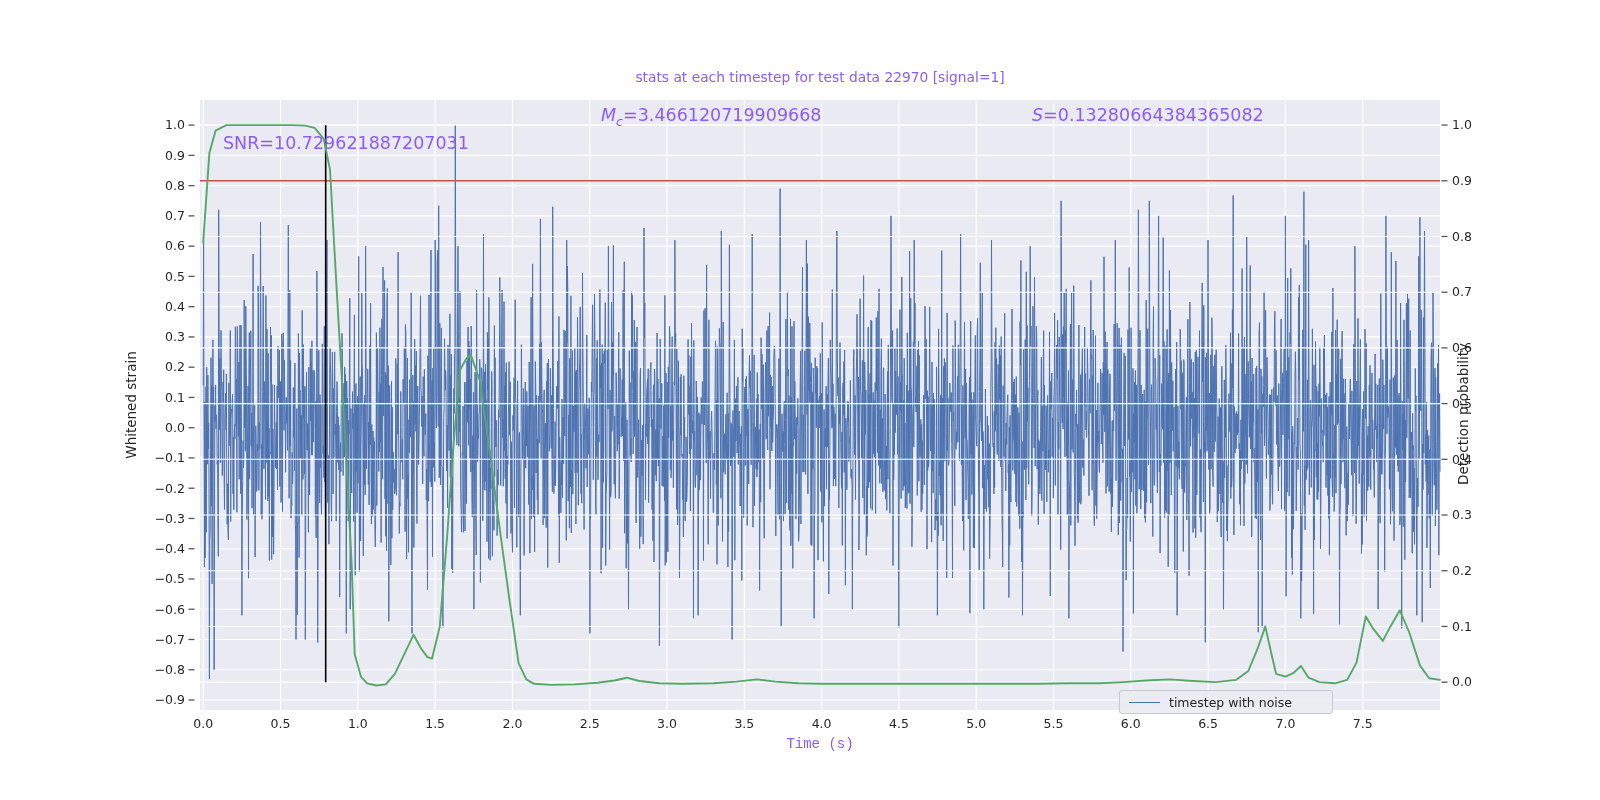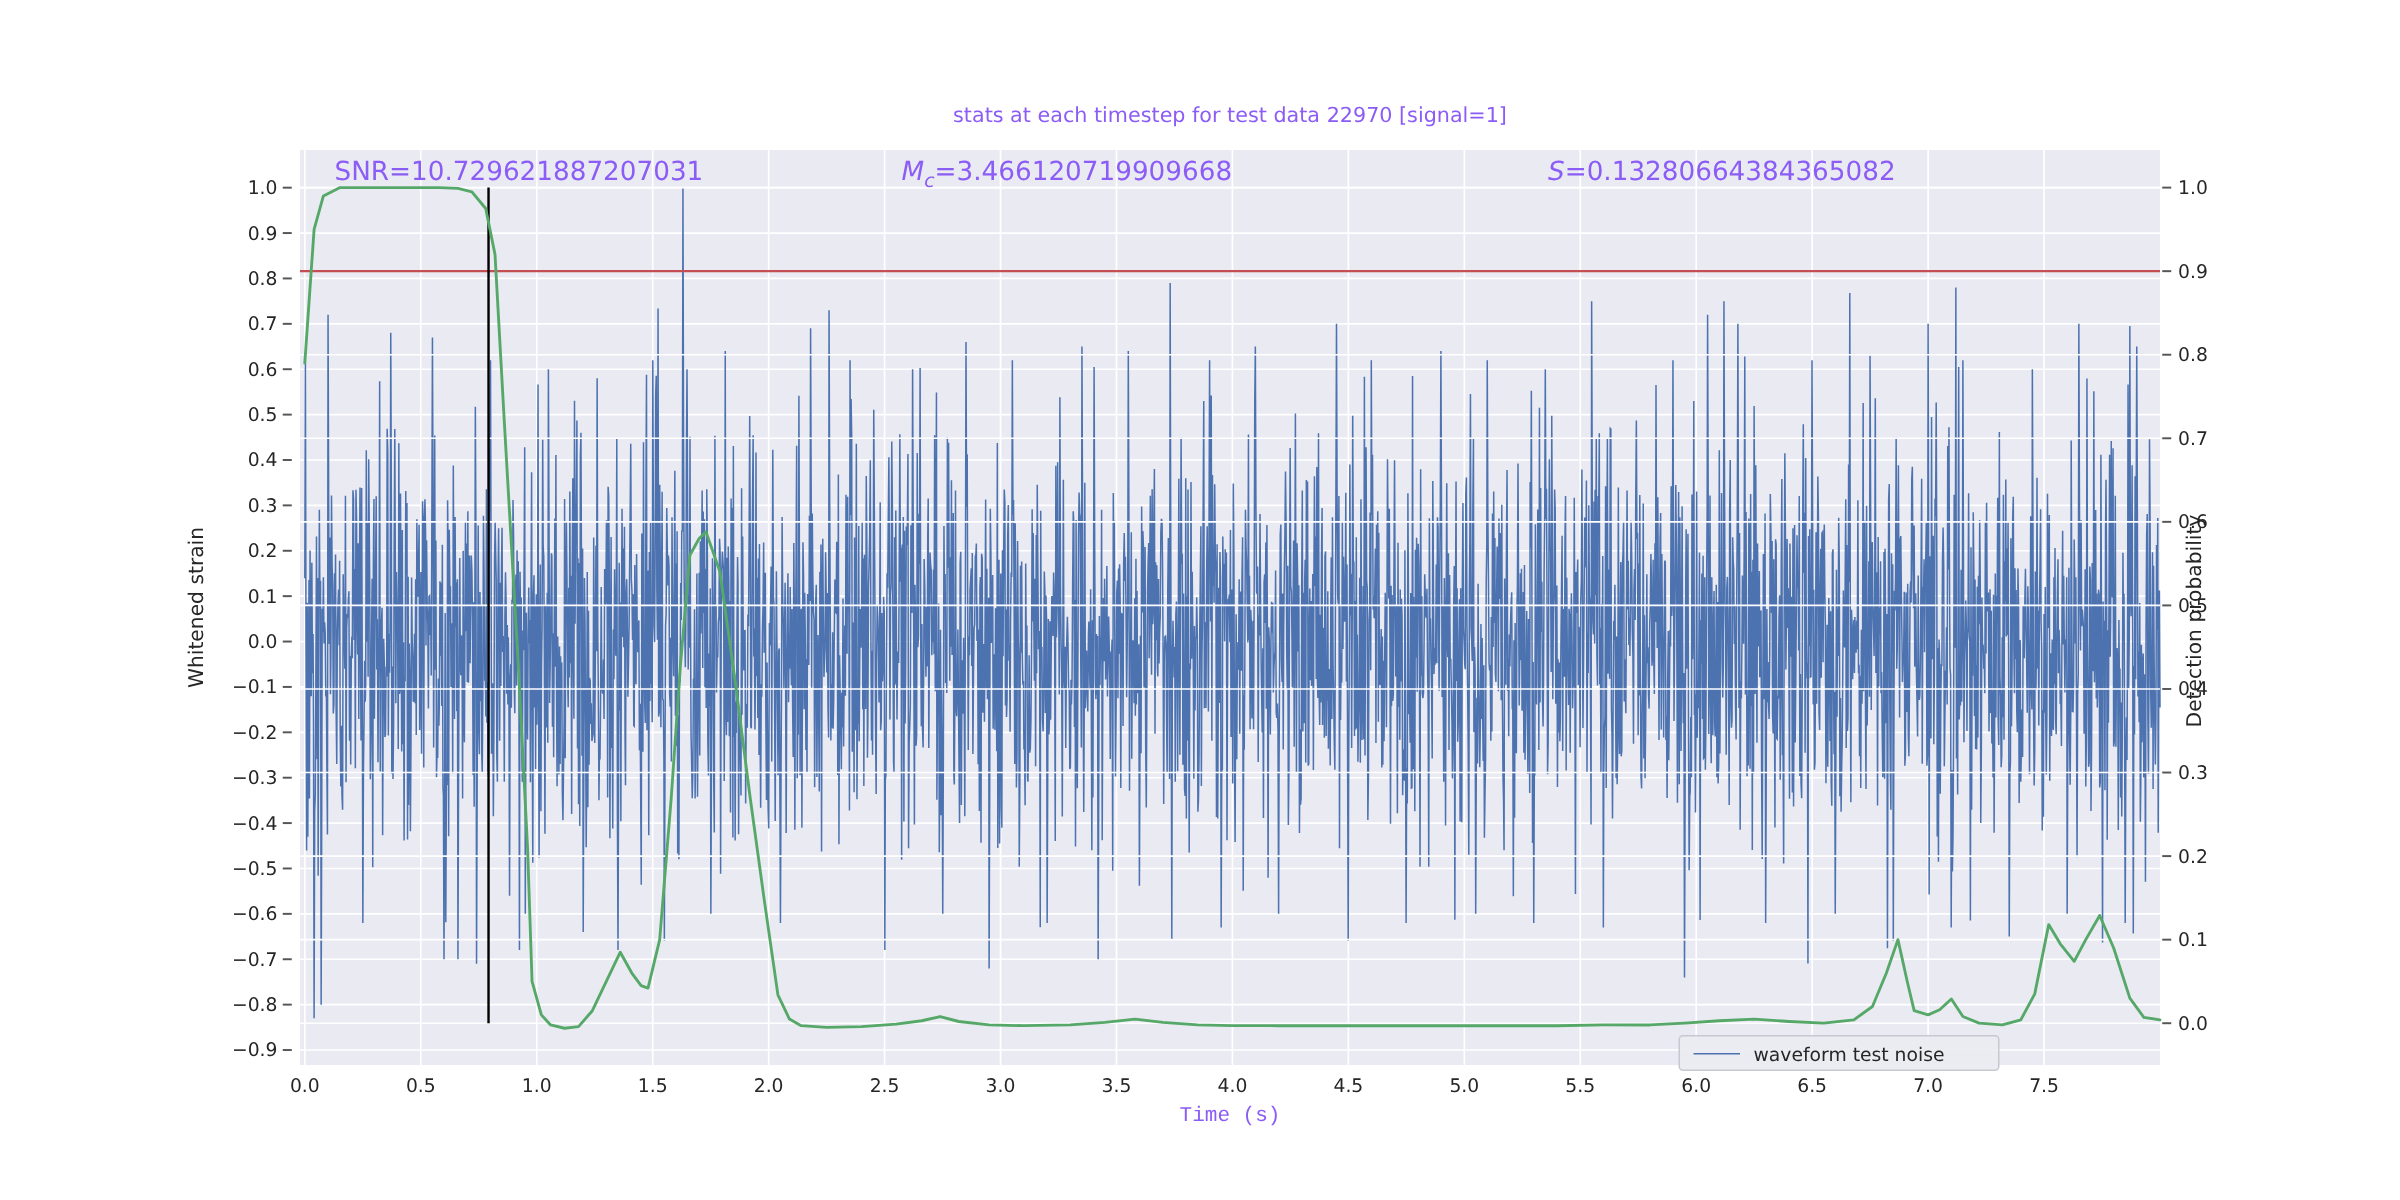--- a/index.html
+++ b/index.html
@@ -5,21 +5,21 @@
   html,body { margin:0; padding:0; background:#ffffff; }
   #figure {
     position:relative; width:1600px; height:800px; background:#ffffff;
     font-family:"DejaVu Sans", "Liberation Sans", sans-serif; color:#262626;
     overflow:hidden;
   }
   #plot-svg { position:absolute; left:0; top:0; }
   .fig-text { position:absolute; white-space:nowrap; color:#8b5cf6; }
   #title { top:69px; left:820px; transform:translateX(-50%); font-size:13.8px; }
   .stat { top:105px; font-size:17.5px; }
-  #stat-snr { left:223px; }
+  #stat-snr { left:223px;margin-top:28px; }
   #stat-mc  { left:601px; }
   #stat-s   { left:1032px; }
   .stat i { font-style:italic; }
   .stat sub { font-size:0.72em; }
   #xlabel { top:736px; left:820px; transform:translateX(-50%); font-size:14px;font-family:Liberation Mono, monospace; }
   .ylab { position:absolute; transform:translate(-50%,-50%) rotate(-90deg); font-size:13.5px; white-space:nowrap; color:#262626; }
   #ylab-left  { left:131px; top:405px; }
   #ylab-right { left:1463px; top:414px; }
   #legend {
     position:absolute; left:1119px; top:690px; width:214px; height:24px;
@@ -183,15 +183,15 @@
   <div class="fig-text stat" id="stat-snr">SNR=10.729621887207031</div>
   <div class="fig-text stat" id="stat-mc"><i>M</i><sub><i>c</i></sub><span>=3.466120719909668</span></div>
   <div class="fig-text stat" id="stat-s"><i>S</i><span>=0.13280664384365082</span></div>
 
   <div class="fig-text" id="xlabel">Time (s)</div>
   <div class="ylab" id="ylab-left">Whitened strain</div>
   <div class="ylab" id="ylab-right">Detection probability</div>
 
   <div id="legend">
     <div class="line-sample"></div>
-    <div class="legend-label">waveform test noise</div>
+    <div class="legend-label">timestep with noise</div>
   </div>
 </div>
 
 </body></html>

